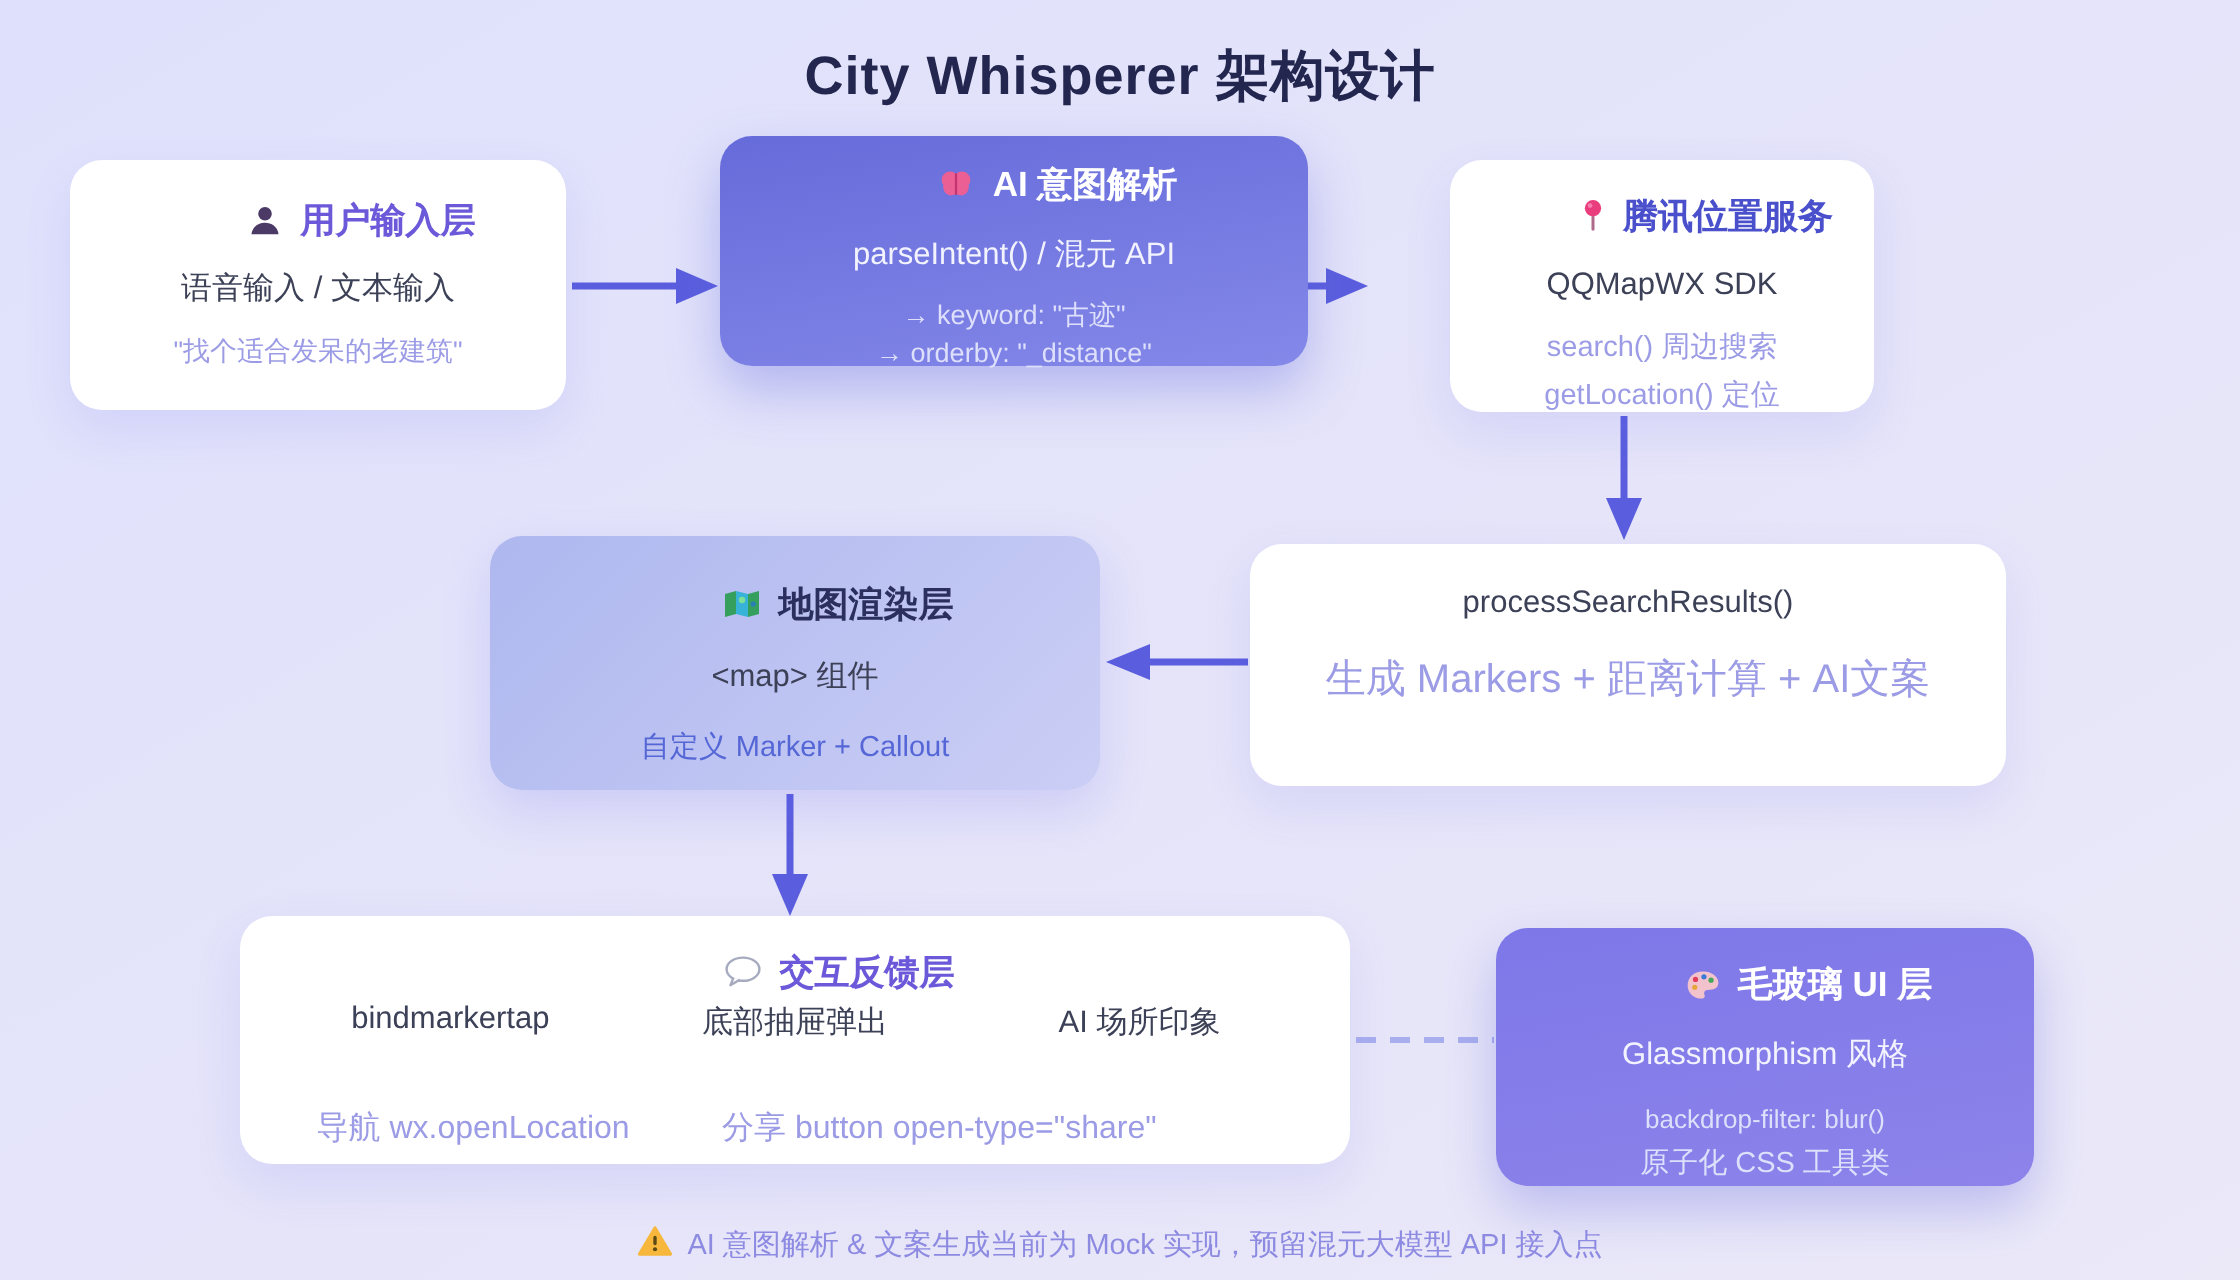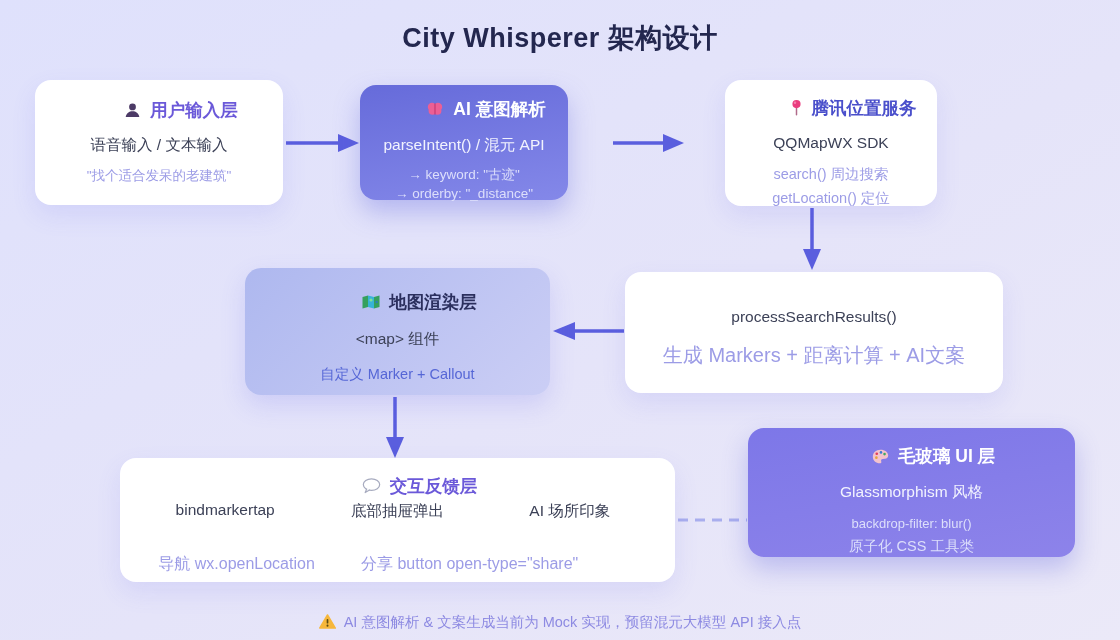--- a/index.html
+++ b/index.html
@@ -53,21 +53,21 @@
   .svg-overlay{position:absolute;inset:0;pointer-events:none;}
   .footer{
     position:absolute;left:0;bottom:8px;width:100%;
     display:flex;align-items:center;justify-content:center;gap:8px;
     color:#8d8ae2;font-size:14.5px;
   }
   
   #n1{padding-top:18px;} #n1 .line1{margin-top:13px;} #n1 .line2{margin-top:14px;}
   #n2{padding-top:12px;} #n2 .line1{margin-top:14px;} #n2 .line2{margin-top:13px;} #n2 .line3{margin-top:2px;}
   #n3{padding-top:16px;} #n3 .line1{margin-top:13px;} #n3 .line2{margin-top:13px;} #n3 .line3{margin-top:5px;}
-  #n4{padding-top:20px;} #n4 .line1{margin-top:15px;} #n4 .line2{margin-top:17px;}
+  #n4{padding-top:20px;} #n4 .line1{} #n4 .line2{margin-top:17px;}
   #n5{padding-top:22px;} #n5 .line1{margin-top:15px;} #n5 .line2{margin-top:17px;}
   #n6{padding-top:16px;}
   #n6 .row1{display:flex;margin-top:3px;padding:0 19px;font-size:15.5px;color:#3c4157;}
   #n6 .row1 span{width:33.33%;}
   #n6 .row2{display:flex;margin-top:32px;font-size:16px;color:#9c9ce6;}
   #n6 .row2 .r2a{width:42%;} #n6 .row2 .r2b{width:42%;}
   #n7{padding-top:16px;} #n7 .line1{margin-top:14px;} #n7 .line2{margin-top:15px;} #n7 .line3{margin-top:4px;}
 </style>
 </head>
 <body>
@@ -109,21 +109,21 @@
             <circle cx="8" cy="4.6" r="3.2" fill="#4c3a66"></circle>
             <path d="M1.6 14.2c.6-3.7 3.3-5.4 6.4-5.4s5.8 1.7 6.4 5.4z" fill="#4c3a66"></path>
           </svg>
       </span>
       <span>用户输入层</span>
     </div>
     <div class="line dark line1">语音输入 / 文本输入</div>
     <div class="line sub line2">"找个适合发呆的老建筑"</div>
   </div>
 
-  <div class="node purple-grad" id="n2" style="left:360px;top:85px;width:208px;height:115px">
+  <div class="node purple-grad" id="n2" style="left:360px;top:68px;width:294px;height:115px">
     <div class="node-title t-white">
       <span class="ico">
         <svg width="18" height="16" viewBox="0 0 18 16">
           <circle cx="6" cy="6" r="4.2" fill="#ec5f95"></circle>
             <circle cx="12" cy="6" r="4.2" fill="#ec5f95"></circle>
           <circle cx="6.5" cy="9.8" r="3.9" fill="#ec5f95"></circle>
             <circle cx="11.5" cy="9.8" r="3.9" fill="#ec5f95"></circle>
           <path d="M9 2.6 V13.4" stroke="#c2366f" stroke-width="1.1"></path>
         </svg>
       </span>
@@ -186,21 +186,21 @@
       <span>bindmarkertap</span>
       <span>底部抽屉弹出</span>
       <span>AI 场所印象</span>
     </div>
     <div class="row2">
       <span class="r2a">导航 wx.openLocation</span>
       <span class="r2b">分享 button open-type="share"</span>
     </div>
   </div>
 
-  <div class="node purple-grad2" id="n7" style="left:748px;top:428px;width:327px;height:129px">
+  <div class="node purple-grad2" id="n7" style="left:748px;top:464px;width:269px;height:129px">
     <div class="node-title t-white">
       <span class="ico">
         <svg width="17" height="15" viewBox="0 0 18 16">
           <path d="M9 0.8 C4 0.8 0.8 4 0.8 8.2 c0 4.2 3.4 7 7.4 7 1.6 0 2-1 1.6-2 -.5-1.2 0-2.4 1.6-2.6 l2.4-.2 c2 -.2 3.4-1.6 3.4-3.6 C17.2 3.4 13.6 0.8 9 0.8 Z" fill="#f3c3cd"></path>
           <circle cx="5" cy="5" r="1.4" fill="#e23d5a"></circle>
             <circle cx="9.5" cy="3.6" r="1.4" fill="#3a7bd5"></circle>
           <circle cx="13.3" cy="5.4" r="1.4" fill="#43a85c"></circle>
             <circle cx="4.6" cy="9.2" r="1.4" fill="#e7a63a"></circle>
         </svg>
       </span>

